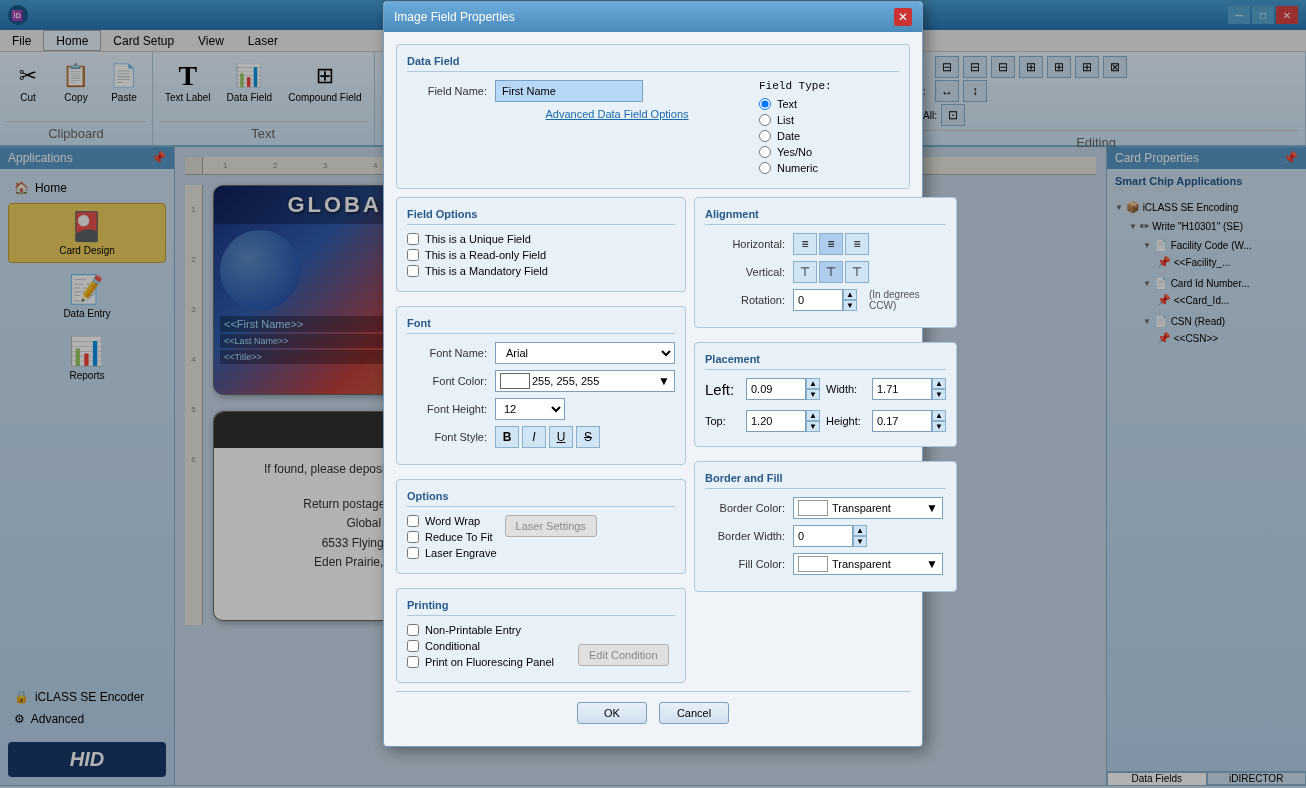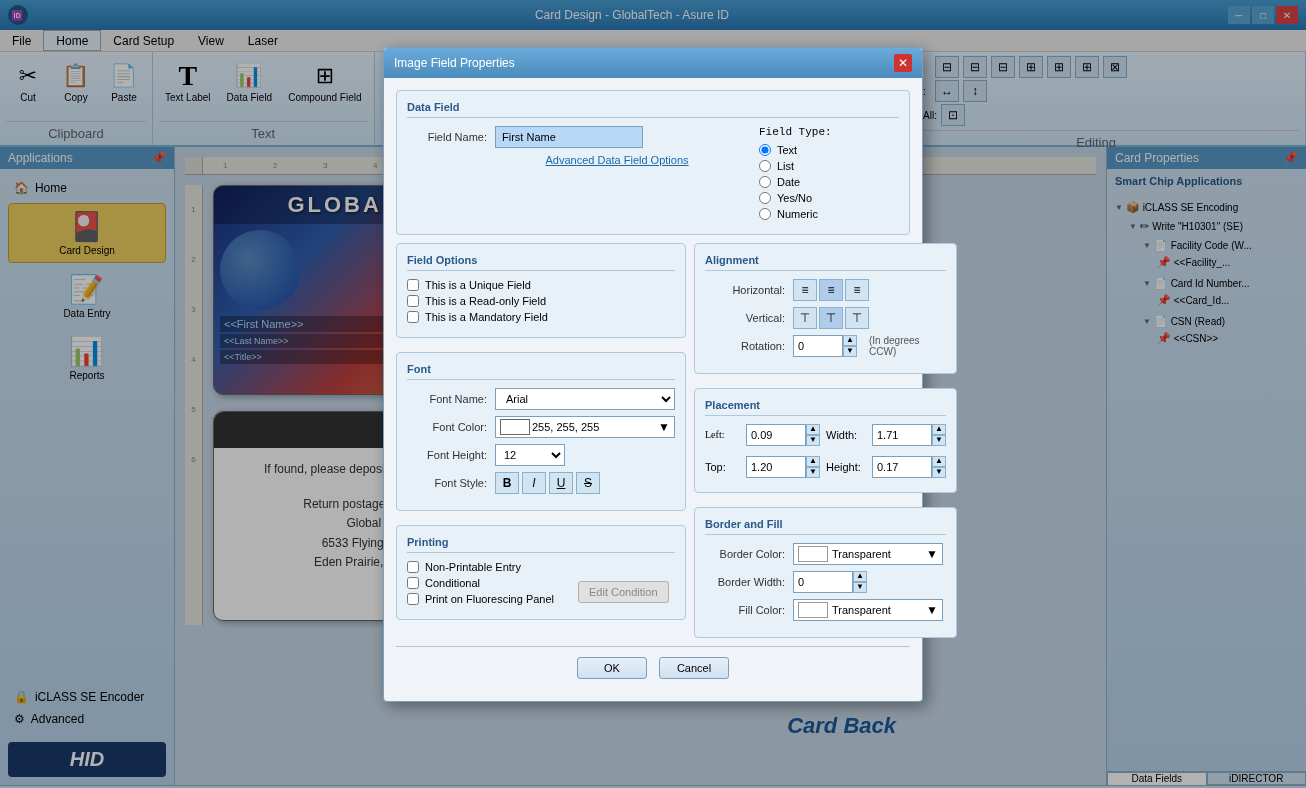--- a/index.html
+++ b/index.html
@@ -611,20 +611,40 @@
               <span class="form-label">Font Style:</span>
               <div style="display:flex;gap:3px;">
                 <button class="font-style-btn" style="font-weight:bold;">B</button>
                 <button class="font-style-btn" style="font-style:italic;">I</button>
                 <button class="font-style-btn" style="text-decoration:underline;">U</button>
                 <button class="font-style-btn" style="text-decoration:line-through;">S</button>
               </div>
             </div>
           </div>
 
+          <div class="modal-section">
+            <div class="modal-section-title">Options</div>
+            <div style="display:flex;gap:8px;align-items:flex-start;">
+              <div>
+                <div class="checkbox-row">
+                  <input type="checkbox" style="">
+                  <label>Word Wrap</label>
+                </div>
+                <div class="checkbox-row">
+                  <input type="checkbox" style="">
+                  <label>Reduce To Fit</label>
+                </div>
+                <div class="checkbox-row">
+                  <input type="checkbox" style="">
+                  <label>Laser Engrave</label>
+                </div>
+              </div>
+              <button class="btn-disabled">Laser Settings</button>
+            </div>
+          </div>
 
           <div class="modal-section">
             <div class="modal-section-title">Printing</div>
             <div style="display:flex;gap:24px;">
               <div>
                 <div class="checkbox-row">
                   <input type="checkbox" style="">
                   <label>Non-Printable Entry</label>
                 </div>
                 <div class="checkbox-row">
@@ -672,21 +692,21 @@
                 </div>
               </div>
               <span style="font-size:10px;color:#555;margin-left:4px;">(In degrees CCW)</span>
             </div>
           </div>
 
           <div class="modal-section">
             <div class="modal-section-title">Placement</div>
             <div style="display:grid;grid-template-columns:1fr 1fr;gap:6px;">
               <div class="placement-row">
-                <span style="font-size:10px;min-width:35px;font-family:Liberation Serif, serif;">Left:</span>
+                <span style="font-size:15px;min-width:35px;">Left:</span>
                 <div class="input-spinner">
                   <input type="text" class="placement-input" value="0.09" style="">
                   <div class="spinner">
                     <button class="spinner-btn">▲</button>
                     <button class="spinner-btn">▼</button>
                   </div>
                 </div>
               </div>
               <div class="placement-row">
                 <span style="font-size:11px;min-width:40px;">Width:</span>

